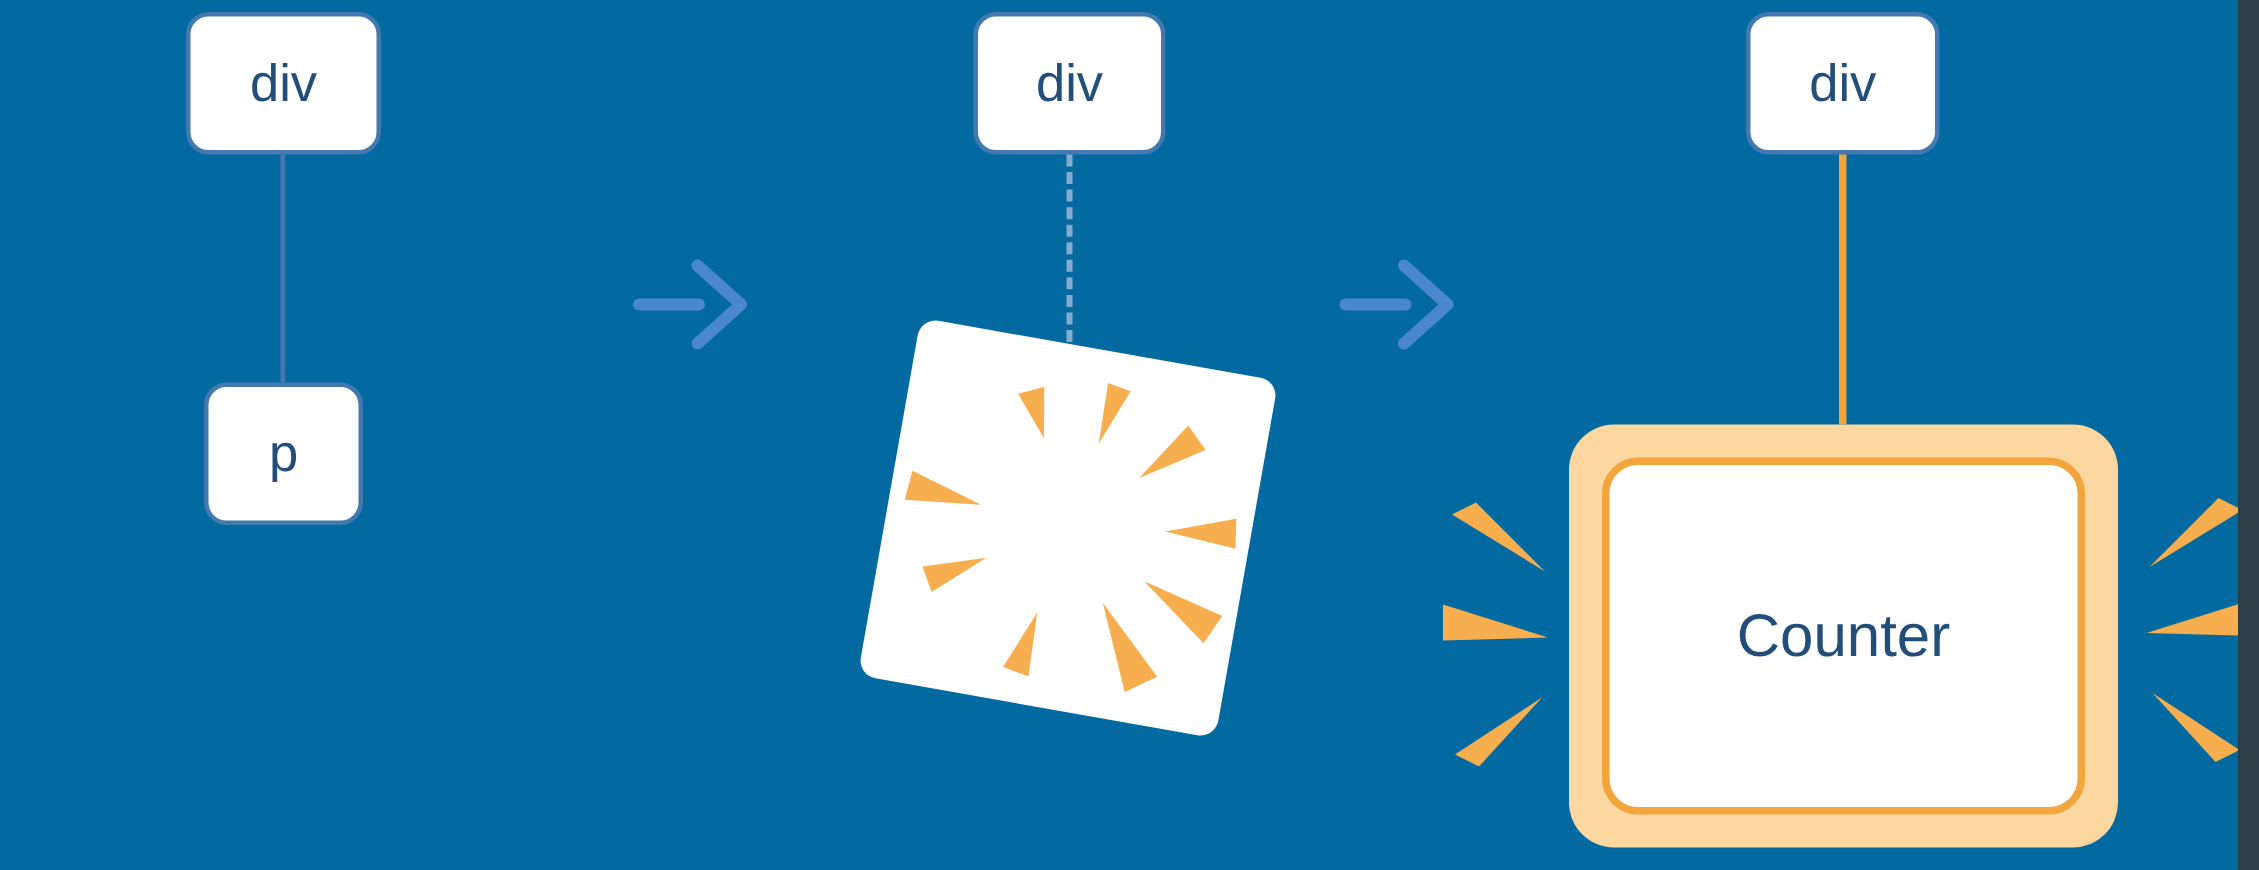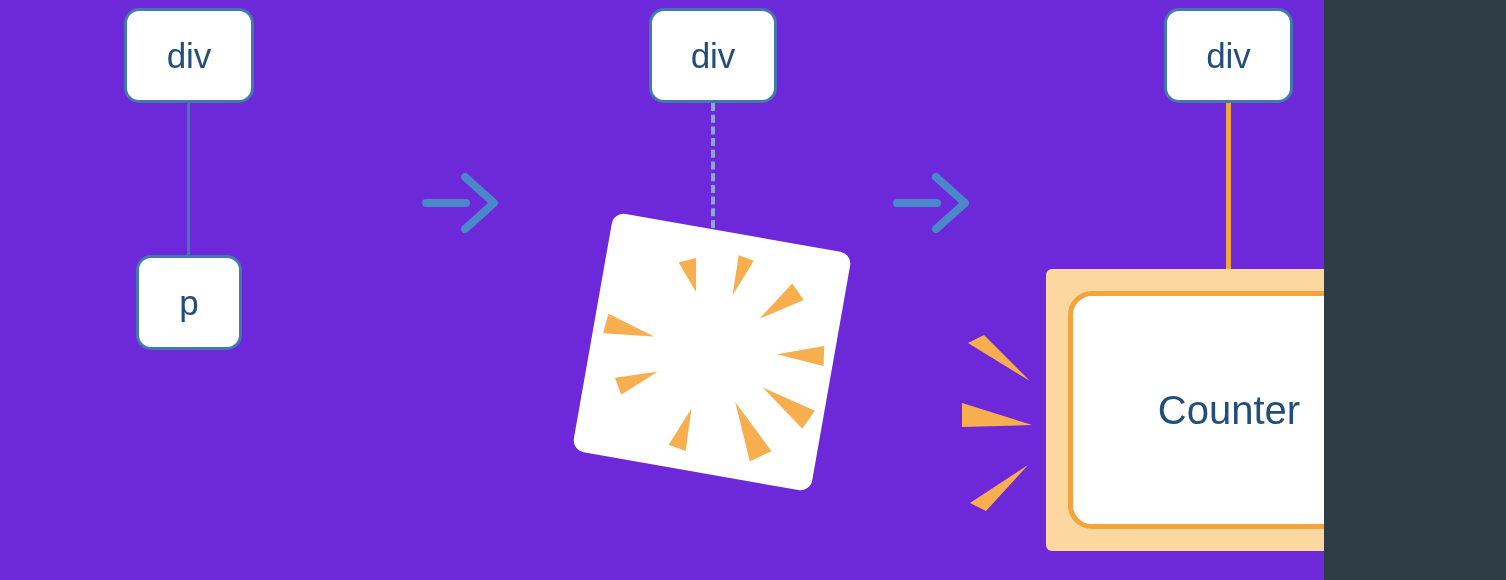--- a/index.html
+++ b/index.html
@@ -1,18 +1,18 @@
 <!DOCTYPE html>
 <html><head>
 <meta charset="utf-8">
 <style>
   html,body { margin:0; padding:0; background:#2F3E46; }
   .canvas {
-    position:relative; width:1324px; height:580px;
-    background:#6d28d9; overflow:hidden;
+    position:relative; width:1492px; height:580px;
+    background:#0369a1; overflow:hidden;
     font-family:"Liberation Sans", sans-serif;
   }
   
   .node {
     position:absolute; background:#ffffff;
     border:3px solid #4379AE; border-radius:15px;
     display:flex; align-items:center; justify-content:center;
     color:#234E79; font-size:35px; font-weight:500;
     box-sizing:border-box;
   }
@@ -36,22 +36,22 @@
   
   .poof {
     position:absolute; left:591px; top:231px; width:242px; height:242px;
     background:#ffffff; border-radius:12px; transform:rotate(10deg);
     display:flex; align-items:center; justify-content:center;
   }
   .poof svg { width:242px; height:242px; }
 
   
   .counter-outer {
-    position:absolute; left:1046px; top:269px; width:366px; height:282px;
-    background:#FCD7A0; border-radius:6px; padding:22px; box-sizing:border-box;
+    position:absolute; left:1046px; top:283px; width:366px; height:282px;
+    background:#FCD7A0; border-radius:30px; padding:22px; box-sizing:border-box;
   }
   .counter-inner {
     width:100%; height:100%; background:#ffffff;
     border:5px solid #F2A43D; border-radius:24px; box-sizing:border-box;
     display:flex; flex-direction:column; align-items:center; justify-content:center;
     gap:26px;
   }
   .counter-title { color:#234E79; font-size:40px; font-weight:500; line-height:1.1; }
   .state-pill {
     display:flex; align-items:stretch; width:266px; height:102px;

